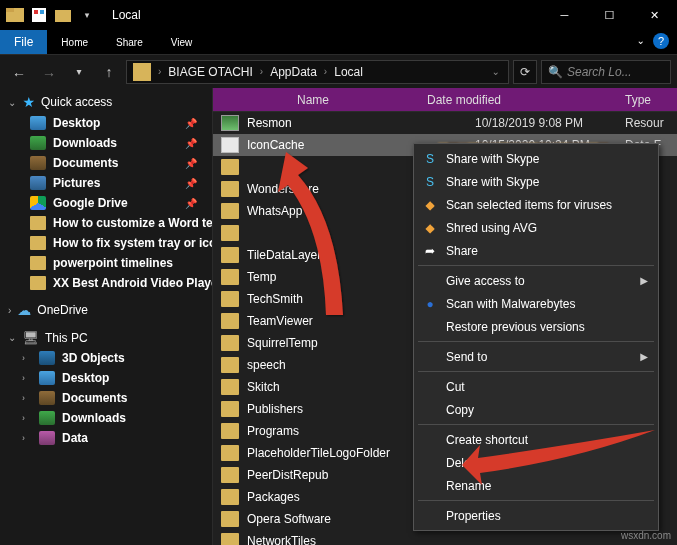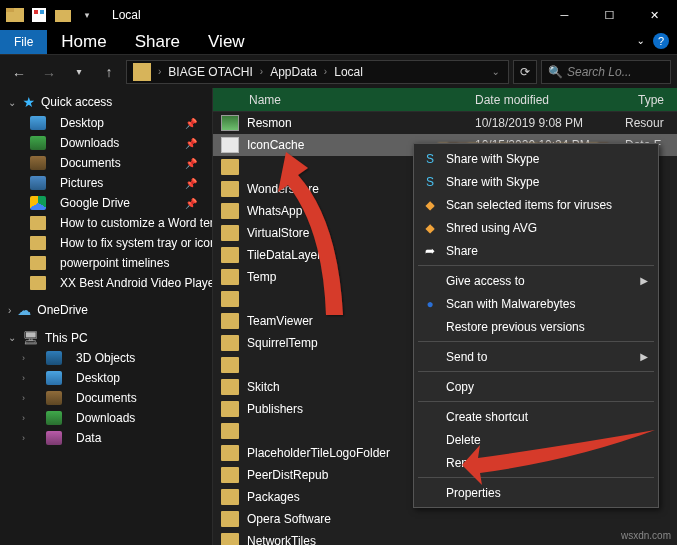--- a/index.html
+++ b/index.html
@@ -7,21 +7,21 @@
 
 .titlebar { height: 30px; background: #000; display: flex; align-items: center; }
 .titlebar .qat { display: flex; align-items: center; gap: 2px; padding-left: 4px; }
 .titlebar .qat .icon { width: 22px; height: 22px; display: flex; align-items: center; justify-content: center; }
 .titlebar .title { margin-left: 14px; color: #fff; font-size: 12px; }
 .titlebar .caption { margin-left: auto; display: flex; }
 .titlebar .caption .btn { width: 45px; height: 30px; display: flex; align-items: center; justify-content: center; color: #fff; font-size: 11px; }
 
 .menubar { height: 24px; background: #000; display: flex; align-items: stretch; position: relative; }
 .menubar .file { background: #1268b3; color: #fff; padding: 0 14px; display: flex; align-items: center; }
-.menubar .item { padding: 0 14px; display: flex; align-items: center; color: #fff; font-size: 17px; }
+.menubar .item { padding: 0 14px; display: flex; align-items: center; color: #fff; font-size: 10px; }
 .menubar .expand { position: absolute; right: 32px; top: 5px; color: #fff; font-size: 10px; }
 .menubar .help { position: absolute; right: 8px; top: 3px; width: 16px; height: 16px; border-radius: 50%; background: #0b6dc9; color: #fff; font-size: 11px; display: flex; align-items: center; justify-content: center; }
 
 .navbar { height: 34px; background: #191919; display: flex; align-items: center; padding: 0 6px; gap: 4px; border-top: 1px solid #2b2b2b; }
 .navbar .navbtn { width: 26px; height: 26px; display: flex; align-items: center; justify-content: center; color: #ccc; font-size: 14px; }
 .navbar .addr { flex: 1; height: 24px; background: #0f0f0f; border: 1px solid #3a3a3a; display: flex; align-items: center; padding: 0 2px; }
 .navbar .addr .folder-chip { width: 18px; height: 18px; background: #d7b45a; margin: 0 4px; }
 .navbar .addr .crumb { padding: 0 4px; color: #eee; font-size: 12px; }
 .navbar .addr .sep { color: #888; font-size: 10px; padding: 0 3px; }
 .navbar .addr .drop { margin-left: auto; color: #888; padding: 0 6px; font-size: 10px; }
@@ -30,40 +30,40 @@
 .navbar .search .mag { margin-right: 4px; font-style: normal; }
 
 .body { display: flex; height: calc(100% - 88px); }
 
 .sidebar { width: 213px; background: #191919; overflow: hidden; border-right: 1px solid #2b2b2b; }
 .sidebar .group { padding: 3px 0; }
 .sidebar .hdr { display: flex; align-items: center; padding: 3px 8px; gap: 6px; }
 .sidebar .hdr .star { color: #3bb7ff; font-size: 14px; }
 .sidebar .hdr .cloud { color: #5ab0e6; font-size: 14px; }
 .sidebar .hdr .pc { color: #bbb; font-size: 13px; }
-.sidebar .row { display: flex; align-items: center; padding: 3px 8px 3px 30px; gap: 14px; white-space: nowrap; overflow: hidden; }
+.sidebar .row { display: flex; align-items: center; padding: 3px 8px 3px 30px; gap: 7px; white-space: nowrap; overflow: hidden; font-weight: bold; }
 .sidebar .row .ic { width: 16px; height: 14px; flex-shrink: 0; }
 .sidebar .row .pin { margin-left: auto; color: #888; font-size: 10px; padding-right: 6px; }
 .ic-desktop { background: linear-gradient(#4aa3e0,#2a6fa8); border-radius: 2px; }
 .ic-downloads { background: linear-gradient(#3fa84a,#2a6f30); border-radius: 2px; }
 .ic-docs { background: linear-gradient(#8f6b3a,#5e4724); border-radius: 2px; }
 .ic-pics { background: linear-gradient(#4a88c4,#2a5d8a); border-radius: 2px; }
 .ic-gdrive { background: conic-gradient(#0f9d58 0 33%, #4285f4 33% 66%, #fbbc04 66% 100%); border-radius: 2px; }
 .ic-folder { background: #d7b45a; border-radius: 1px; }
 .ic-3d { background: linear-gradient(#2e7cb8,#1a4f78); border-radius: 2px; }
 .ic-music { background: linear-gradient(#b85aa8,#7a3a6f); border-radius: 2px; }
 
 .sidebar .pcrow { padding-left: 22px; }
 
 .content { flex: 1; background: #202020; position: relative; overflow: hidden; }
-.cols { display: flex; background: #14532d; border-bottom: 1px solid #2b2b2b; height: 24px; align-items: center; font-size: 12px; color: #ddd; }
+.cols { display: flex; background: #701a75; border-bottom: 1px solid #2b2b2b; height: 24px; align-items: center; font-size: 12px; color: #ddd; gap: 48px; }
 .cols .c1 { width: 34px; }
 .cols .c2 { flex: 1; padding-left: 2px; }
 .cols .c3 { width: 150px; margin-left: 12px; }
-.cols .c4 { width: 52px; text-align: center; }
+.cols .c4 { width: 52px; }
 
 .filelist { }
 .filerow { display: flex; align-items: center; height: 22px; padding-left: 8px; }
 .filerow.sel { background: #606060; }
 .filerow .fi { width: 18px; height: 16px; margin-right: 8px; flex-shrink: 0; }
 .filerow .fname { flex: 1; color: #fff; font-size: 12px; }
 .filerow .fdate { width: 150px; color: #ddd; font-size: 12px; }
 .filerow .ftype { width: 52px; color: #ddd; font-size: 12px; white-space: nowrap; overflow: hidden; }
 .fi-folder { background: #d7b45a; border-radius: 1px; }
 .fi-resmon { background: linear-gradient(#3a7a3a,#6fbf6f); border: 1px solid #999; }
@@ -278,72 +278,74 @@
   <span class="ftype"></span>
         </div>
         <div class="filerow">
           <span class="fi fi-folder"></span>
   <span class="fname">WhatsApp</span>
   <span class="fdate"></span>
   <span class="ftype"></span>
         </div>
         <div class="filerow">
           <span class="fi fi-folder"></span>
-  <span class="fname">VirtualStore</span>
   <span class="fdate"></span>
   <span class="ftype"></span>
         </div>
         <div class="filerow">
           <span class="fi fi-folder"></span>
   <span class="fname">TileDataLayer</span>
   <span class="fdate"></span>
   <span class="ftype"></span>
         </div>
         <div class="filerow">
           <span class="fi fi-folder"></span>
   <span class="fname">Temp</span>
   <span class="fdate"></span>
   <span class="ftype"></span>
         </div>
         <div class="filerow">
           <span class="fi fi-folder"></span>
+  <span class="fname">TechSmith</span>
   <span class="fdate"></span>
   <span class="ftype"></span>
         </div>
         <div class="filerow">
           <span class="fi fi-folder"></span>
   <span class="fname">TeamViewer</span>
   <span class="fdate"></span>
   <span class="ftype"></span>
         </div>
         <div class="filerow">
           <span class="fi fi-folder"></span>
   <span class="fname">SquirrelTemp</span>
   <span class="fdate"></span>
   <span class="ftype"></span>
         </div>
         <div class="filerow">
           <span class="fi fi-folder"></span>
+  <span class="fname">speech</span>
   <span class="fdate"></span>
   <span class="ftype"></span>
         </div>
         <div class="filerow">
           <span class="fi fi-folder"></span>
   <span class="fname">Skitch</span>
   <span class="fdate"></span>
   <span class="ftype"></span>
         </div>
         <div class="filerow">
           <span class="fi fi-folder"></span>
   <span class="fname">Publishers</span>
   <span class="fdate"></span>
   <span class="ftype"></span>
         </div>
         <div class="filerow">
           <span class="fi fi-folder"></span>
+  <span class="fname">Programs</span>
   <span class="fdate"></span>
   <span class="ftype"></span>
         </div>
         <div class="filerow">
           <span class="fi fi-folder"></span>
   <span class="fname">PlaceholderTileLogoFolder</span>
   <span class="fdate"></span>
   <span class="ftype"></span>
         </div>
         <div class="filerow">
@@ -407,20 +409,23 @@
     </div>
     <div class="mi">
       <span>Restore previous versions</span>
     </div>
     <div class="sep"></div>
     <div class="mi">
       <span>Send to</span>
       <span class="arrow">▶</span>
     </div>
     <div class="sep"></div>
+    <div class="mi">
+      <span>Cut</span>
+    </div>
     <div class="mi">
       <span>Copy</span>
     </div>
     <div class="sep"></div>
     <div class="mi">
       <span>Create shortcut</span>
     </div>
     <div class="mi">
       <span>Delete</span>
     </div>

